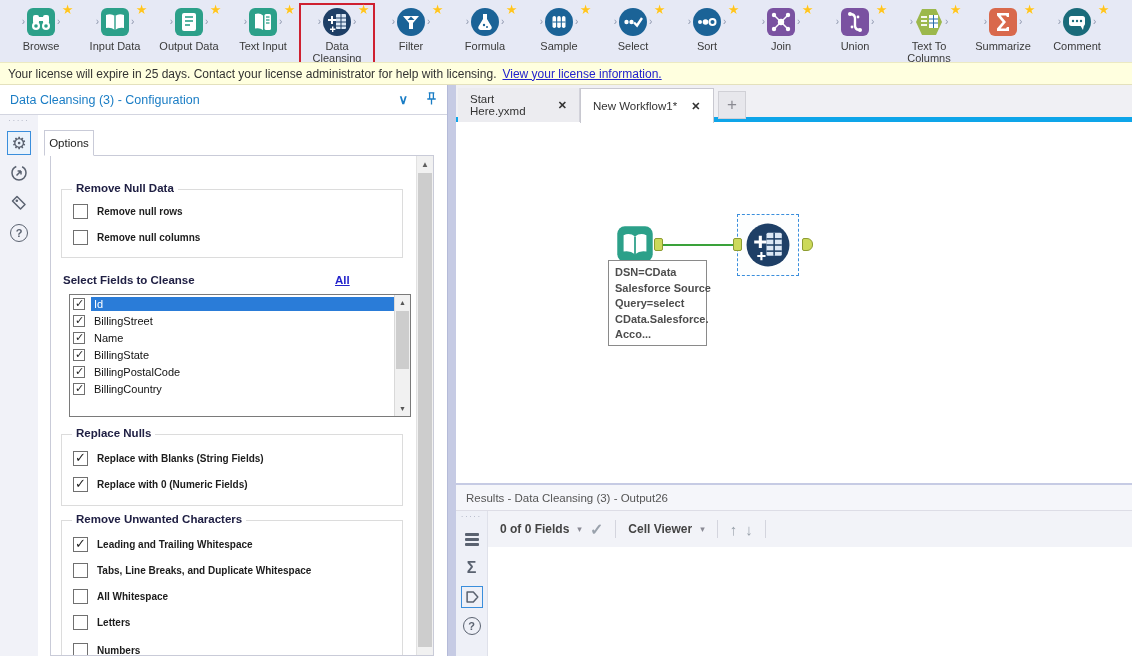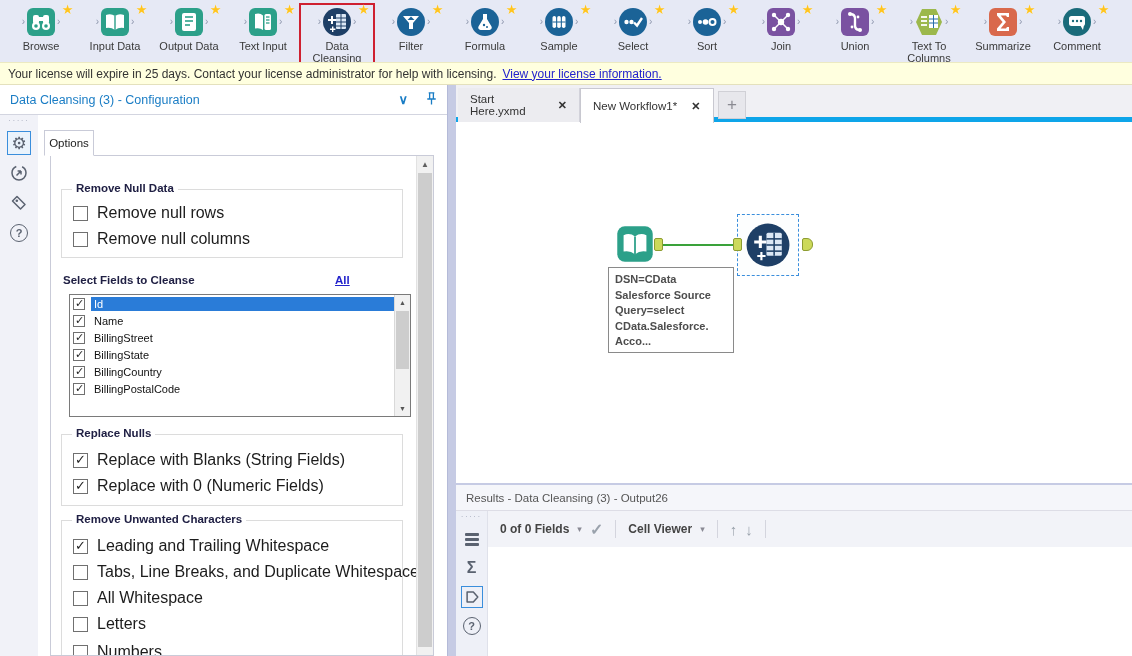--- a/index.html
+++ b/index.html
@@ -37,21 +37,21 @@
 
   .vscroll { position:absolute; right:0; top:0; bottom:0; width:17px; background:#f1f1f1; border-left:1px solid #e2e2e2; }
   .vscroll .sbtn { height:16px; display:flex; align-items:center; justify-content:center; color:#606060; font-size:8px; background:#f1f1f1; cursor:pointer; }
   .vscroll .thumb { position:absolute; left:1px; right:1px; background:#cdcdcd; cursor:pointer; }
 
   .group { position:absolute; border:1px solid #dcdcdc; background:#fff; }
   .group-title { position:absolute; top:-8px; left:10px; background:#fff; padding:0 4px; color:#202044; font-weight:bold; font-size:11.5px; white-space:nowrap; }
   .cbrow { position:absolute; display:flex; align-items:center; gap:9px; cursor:pointer; }
   .cb { width:15px; height:15px; border:1px solid #707070; background:#fff; position:relative; flex:0 0 auto; }
   .cb.checked::after { content:"✓"; position:absolute; left:1px; top:-2px; font-size:13px; color:#1f1f1f; }
-  .cbl { font-size:16px; color:#1c1c1c; white-space:nowrap; }
+  .cbl { font-size:10px; color:#1c1c1c; white-space:nowrap;font-weight:bold; }
 
   .fields-label { position:absolute; color:#202044; font-weight:bold; font-size:11.5px; }
   .mini-link { position:absolute; color:#2323cc; text-decoration:underline; font-weight:bold; font-size:11.5px; cursor:pointer; }
 
   .listbox { position:absolute; border:1px solid #7a7a7a; background:#fff; }
   .frow { display:flex; align-items:center; height:17px; padding-left:3px; cursor:pointer; }
   .frow .cb { width:12px; height:12px; }
   .frow .cb.checked::after { font-size:11px; top:-2px; left:1px; }
   .frow .fl { flex:1; margin-left:6px; padding:1px 3px; font-size:11px; color:#111; }
   .frow.selected .fl { background:#2a7cd8; color:#fff; }
@@ -408,37 +408,37 @@
   <a class="mini-link" style="left:316px; top:118px;margin-top:23px;">None</a>
 
   <div class="listbox" style="left:10px; top:138px; width:342px; height:123px;margin-left:8px;">
     <div style="margin-right:16px;">
       <div class="frow selected">
         <span class="cb checked"></span>
         <span class="fl">Id</span>
       </div>
       <div class="frow">
         <span class="cb checked"></span>
-        <span class="fl">Name</span>
+        <span class="fl">BillingStreet</span>
       </div>
       <div class="frow">
         <span class="cb checked"></span>
-        <span class="fl">BillingStreet</span>
+        <span class="fl">Name</span>
       </div>
       <div class="frow">
         <span class="cb checked"></span>
         <span class="fl">BillingState</span>
       </div>
       <div class="frow">
         <span class="cb checked"></span>
-        <span class="fl">BillingCountry</span>
+        <span class="fl">BillingPostalCode</span>
       </div>
       <div class="frow">
         <span class="cb checked"></span>
-        <span class="fl">BillingPostalCode</span>
+        <span class="fl">BillingCountry</span>
       </div>
     </div>
     <div class="lb-scroll">
       <div class="sbtn">▲</div>
       <div class="thumb"></div>
       <div class="sbtn bottom">▼</div>
     </div>
   </div>
 
   <div class="group" style="left:10px; top:278px; width:342px; height:72px;">
@@ -519,21 +519,21 @@
         <line x1="14" y1="15" x2="24" y2="15" stroke="#1E3F66" stroke-width="1"></line>
         <line x1="14" y1="19" x2="24" y2="19" stroke="#1E3F66" stroke-width="1"></line>
         <line x1="19" y1="7" x2="19" y2="22" stroke="#1E3F66" stroke-width="1"></line>
         <path d="M9 9 h2 v3 h3 v2 h-3 v3 h-2 v-3 H6 v-2 h3 z" fill="#fff"></path>
         <path d="M10 19.5 h1.4 v2 h2 v1.4 h-2 v2 h-1.4 v-2 h-2 v-1.4 h2 z" fill="#fff"></path>
       </svg>
     <div class="node-anchor" style="left:-5px; top:23px;"></div>
   </div>
   <div class="node-anchor" style="left:346px; top:116px; width:11px; border-radius:2px 6px 6px 2px;"></div>
 
-  <div class="annotation" style="left:152px; top:145px; width:126px; height:86px;">
+  <div class="annotation" style="left:152px; top:138px; width:99px; height:86px;">
     <span>DSN=CData</span>
     <span>Salesforce Source</span>
     <span>Query=select</span>
     <span>CData.Salesforce.</span>
     <span>Acco...</span>
   </div>
 </div>
 
 <div class="results-header">
   <span>Results - Data Cleansing (3) - Output26</span>

